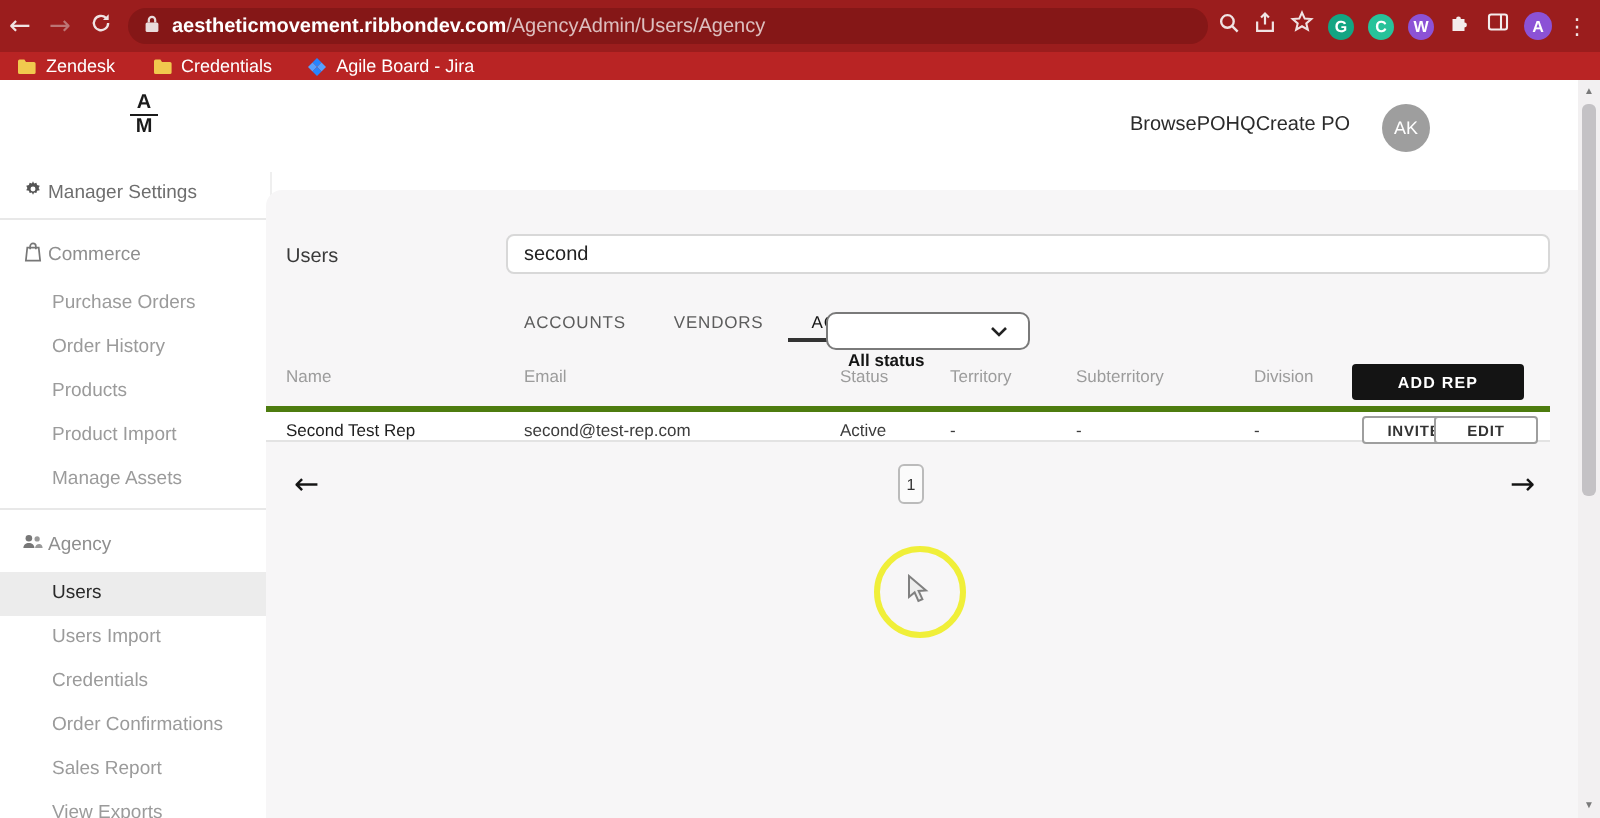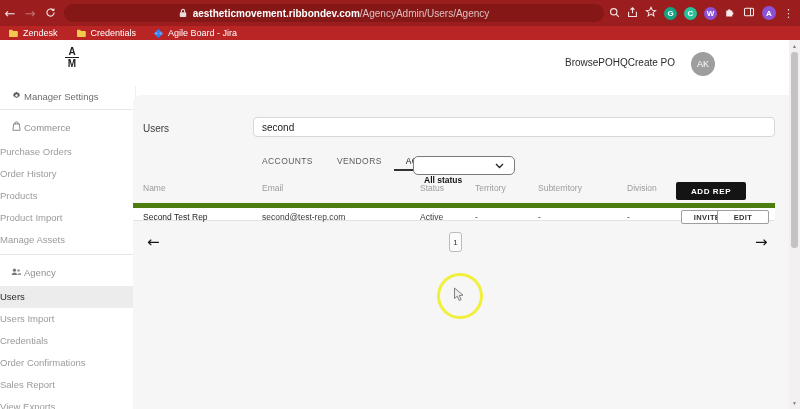--- a/index.html
+++ b/index.html
@@ -3,21 +3,21 @@
 <meta charset="utf-8">
 <style>
   * { margin:0; padding:0; box-sizing:border-box; }
   body { font-family:"Liberation Sans","DejaVu Sans",sans-serif; }
   #screen { position:relative; width:800px; height:409px; overflow:hidden; background:#fff; }
 
   
   #toolbar { position:absolute; left:0; top:0; width:800px; height:26px; background:#9b1d1d; display:flex; align-items:center; }
   .nav-glyph { font-family:"DejaVu Sans",sans-serif; font-size:13px; color:#f0e3e3; width:20px; text-align:center; }
   .nav-glyph.dim { color:#bd7575; }
-  #url-pill { position:absolute; left:64px; top:4px; width:540px; height:18px; background:#851717; border-radius:9px; display:flex; align-items:center; padding:0 8px;justify-content:center; }
+  #url-pill { position:absolute; left:64px; top:4px; width:540px; height:18px; background:#851717; border-radius:9px; display:flex; align-items:center; padding:0 8px; }
   #url-text { font-size:10px; color:#fff; white-space:nowrap; margin-left:6px; }
   #url-text .path { color:rgba(255,255,255,0.72); }
   .tb-icons { position:absolute; right:6px; top:0; height:26px; display:flex; align-items:center; gap:7px; }
   .ext-badge { width:13px; height:13px; border-radius:50%; color:#fff; font-size:8px; font-weight:bold; display:flex; align-items:center; justify-content:center; }
   #profile-badge { width:14px; height:14px; border-radius:50%; background:#8c52d6; color:#fff; font-size:8px; font-weight:bold; display:flex; align-items:center; justify-content:center; }
   .kebab { color:#f0e3e3; font-size:11px; font-family:"DejaVu Sans",sans-serif; }
 
   #bookmarks { position:absolute; left:0; top:26px; width:800px; height:14px; background:#b92424; display:flex; align-items:center; padding-left:8px; gap:18px; }
   .bm-item { display:flex; align-items:center; gap:5px; font-size:9px; color:#fff; }
 
@@ -29,43 +29,43 @@
 
   #top-nav { position:absolute; left:565px; top:17px; display:flex; font-size:10px; color:#2b2b2b; align-items:center; }
   #avatar { position:absolute; left:691px; top:12px; width:24px; height:24px; border-radius:50%; background:#9e9e9e; color:#fff; font-size:9px; display:flex; align-items:center; justify-content:center; }
 
   
   #sidebar { position:absolute; left:0; top:46px; width:136px; height:323px; background:#fff; border-right:1px solid #efefef; font-size:9.5px; }
   .sb-head { height:20px; display:flex; align-items:center; color:#6e6e6e; }
   .sb-section { height:28px; display:flex; align-items:center; color:#8f8f8f; }
   .sb-icon { position:absolute; left:11px; width:11px; text-align:center; color:#555; }
   .sb-label { margin-left:24px; }
-  .sb-item { height:22px; line-height:22px; color:#9b9b9b; }
+  .sb-item { height:22px; line-height:22px; padding-left:26px; color:#9b9b9b; }
   .sb-item.active { background:#ececec; color:#2a2a2a; }
   .sb-divider { height:1px; background:#e8e8e8; margin:3px 0 3px 0; }
   .rel { position:relative; }
 
   
   #panel { position:absolute; left:133px; top:55px; width:656px; height:314px; background:#f7f6f7; border-radius:8px 0 0 0; }
   #search-label { position:absolute; left:10px; top:28px; font-size:10px; color:#3a3a3a; }
   #search-input { position:absolute; left:120px; top:22px; width:522px; height:20px; background:#fff; border:1px solid #d8d8d8; border-radius:4px; font-size:10px; color:#222; padding:0 8px; font-family:"Liberation Sans","DejaVu Sans",sans-serif; }
 
   #tabs { position:absolute; left:117px; top:57px; display:flex; }
   .tab { height:19px; line-height:19px; padding:0 12px; font-size:8.5px; letter-spacing:0.4px; color:#5c5c5c; border-bottom:2px solid transparent; }
   .tab.active { color:#141414; border-bottom:2px solid #333; }
 
   #status-dd { position:absolute; left:280px; top:61px; width:102px; height:19px; background:#fff; border:1.3px solid #7a7a7a; border-radius:5px; display:flex; align-items:center; padding:0 10px; justify-content:space-between; }
   #status-dd span { font-size:8.5px; font-weight:bold; color:#141414;margin-top:28px; }
 
   .col-name { left:10px; } .col-email { left:129px; } .col-status { left:287px; }
   .col-terr { left:342px; } .col-subterr { left:405px; } .col-div { left:494px; }
   .th { position:absolute; top:88px; font-size:8.5px; color:#9c9c9c; }
-  #add-rep { position:absolute; left:543px; top:87px; width:70px; height:18px; background:#141414; color:#fff; font-size:8px; font-weight:bold; letter-spacing:0.6px; display:flex; align-items:center; justify-content:center; border-radius:2px; }
-
-  #table-row { position:absolute; left:0; top:108px; width:642px; height:18px; background:#fff; border-top:5px solid #4d7c0f; border-bottom:1px solid #e3e3e3; }
+  #add-rep { position:absolute; left:543px; top:87px; width:86px; height:18px; background:#141414; color:#fff; font-size:8px; font-weight:bold; letter-spacing:0.6px; display:flex; align-items:center; justify-content:center; border-radius:2px; }
+
+  #table-row { position:absolute; left:0; top:108px; width:642px; height:18px; background:#fff; border-top:3px solid #4d7c0f; border-bottom:1px solid #e3e3e3; }
   .td { position:absolute; top:0; height:18px; line-height:18px; font-size:8.5px; color:#3c3c3c; }
   .td.strong { color:#1e1e1e; }
   .row-btn { position:absolute; top:2px; width:52px; height:14px; background:#fff; border:1px solid #9e9e9e; border-radius:2px; font-size:7.5px; font-weight:bold; letter-spacing:0.4px; color:#333; display:flex; align-items:center; justify-content:center; }
   #invite-btn { left:548px; } #edit-btn { left:584px; }
 
   .page-arrow { position:absolute; top:138px; font-size:15px; color:#141414; font-family:"DejaVu Sans",sans-serif; }
   #page-box { position:absolute; left:316px; top:137px; width:13px; height:20px; border:1px solid #bbb; border-radius:3px; background:#fbfbfb; font-size:8px; color:#333; display:flex; align-items:center; justify-content:center; }
 
   #click-ring { position:absolute; left:304px; top:178px; width:46px; height:46px; border:3px solid rgba(238,238,36,0.9); border-radius:50%; }
   #cursor { position:absolute; left:319px; top:192px; }

